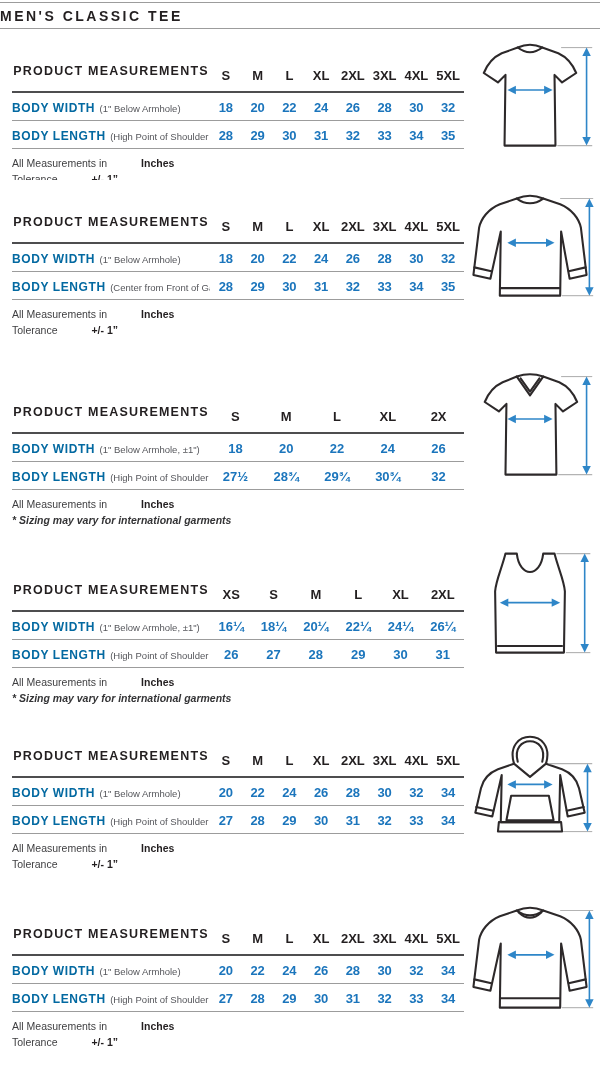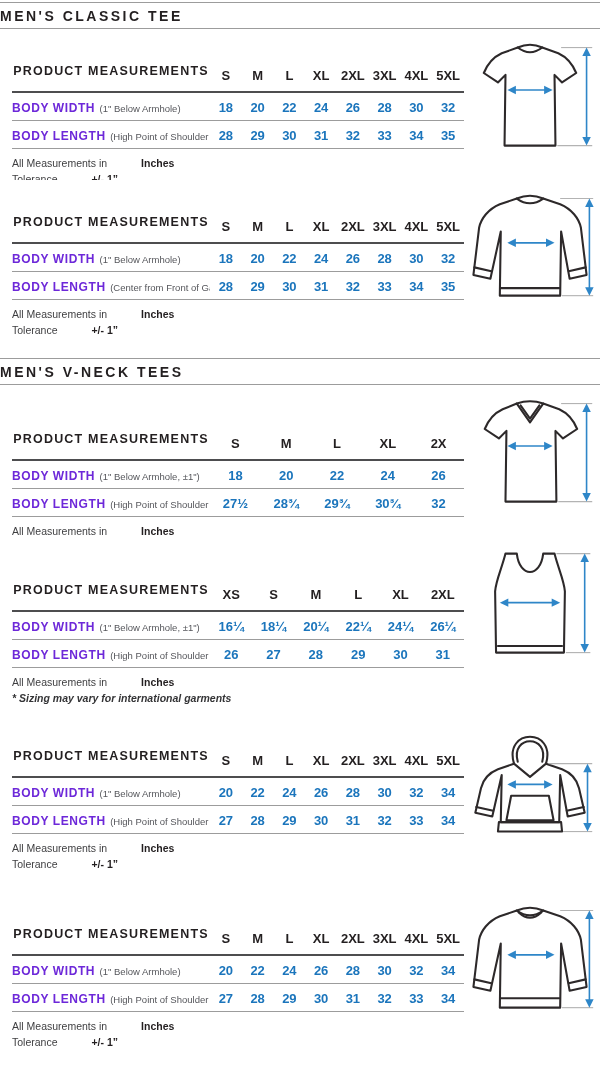--- a/index.html
+++ b/index.html
@@ -20,21 +20,21 @@
   .table-area{width:452px;flex:0 0 452px;}
   .table-area.pad-sm{padding-top:32px;}
   .table-area.pad-lg{padding-top:44px;}
   table.meas{width:100%;border-collapse:collapse;table-layout:fixed;}
   thead tr{border-bottom:2px solid #4d4d4f;}
   tbody tr{border-bottom:1.5px solid #9c9c9c;}
   th.lbl{width:198px;text-align:center;font-size:12.5px;font-weight:bold;
          letter-spacing:1.2px;padding:3px 0 13px;color:#231f20;white-space:nowrap;}
   th.sz{font-size:13px;font-weight:bold;text-align:center;padding:3px 0 4px;color:#231f20;}
   td.lblcell{padding:5px 0 4px;white-space:nowrap;overflow:hidden;}
-  .row-label{color:#6d28d9;font-weight:bold;font-size:12px;letter-spacing:.6px;}
+  .row-label{color:#0369a1;font-weight:bold;font-size:12px;letter-spacing:.6px;}
   .row-desc{color:#55565b;font-size:9.5px;}
   td.val{color:#1b75bc;font-weight:bold;font-size:13px;text-align:center;padding:5px 0 4px;}
   .notes{margin-top:6px;}
   .note{margin:0;font-size:10.5px;line-height:1.55;color:#3e3e40;}
   .note .b{font-weight:bold;color:#231f20;padding-left:31px;}
   .note.em{font-style:italic;font-weight:bold;color:#343436;}
   .figure-area{flex:1;display:flex;justify-content:flex-end;padding-top:6px;}
   .figure-area svg{display:block;}
 </style>
 </head>
@@ -177,23 +177,20 @@
               <line x1="53" y1="60" x2="89" y2="60" stroke="#2e86c8" stroke-width="1.7"></line>
               <path d="M46,60 l9,-4.5 v9 z" fill="#2e86c8"></path>
               <path d="M96,60 l-9,-4.5 v9 z" fill="#2e86c8"></path>
             </g>
           </svg>
         </div>
     </div>
   </section>
 
   <section class="section">
-    <div class="title-band">
-      <h2>MEN'S V-NECK TEES</h2>
-    </div>
     <div class="content">
       <div class="table-area pad-lg">
         <table class="meas">
           <thead>
             <tr>
               <th class="lbl">PRODUCT MEASUREMENTS</th>
             <th class="sz">S</th>
                 <th class="sz">M</th>
                 <th class="sz">L</th>
                 <th class="sz">XL</th>

